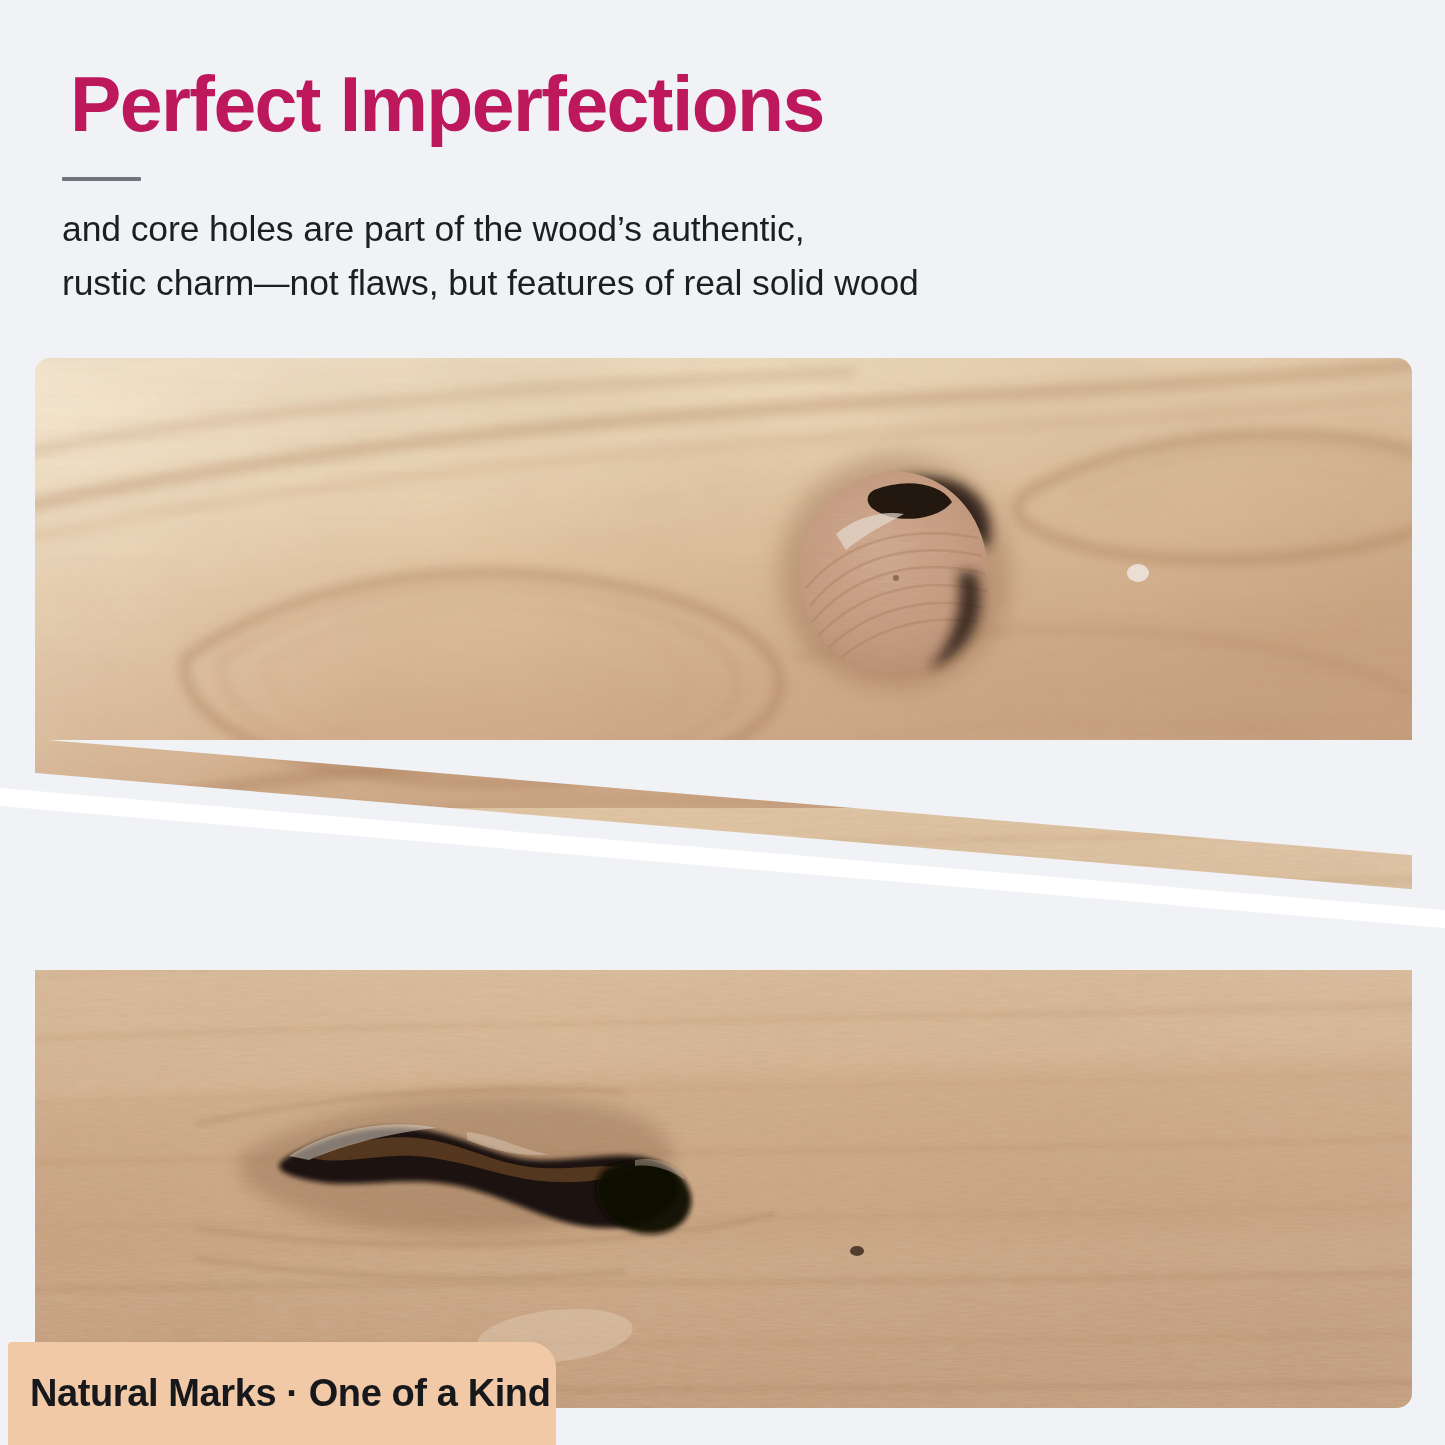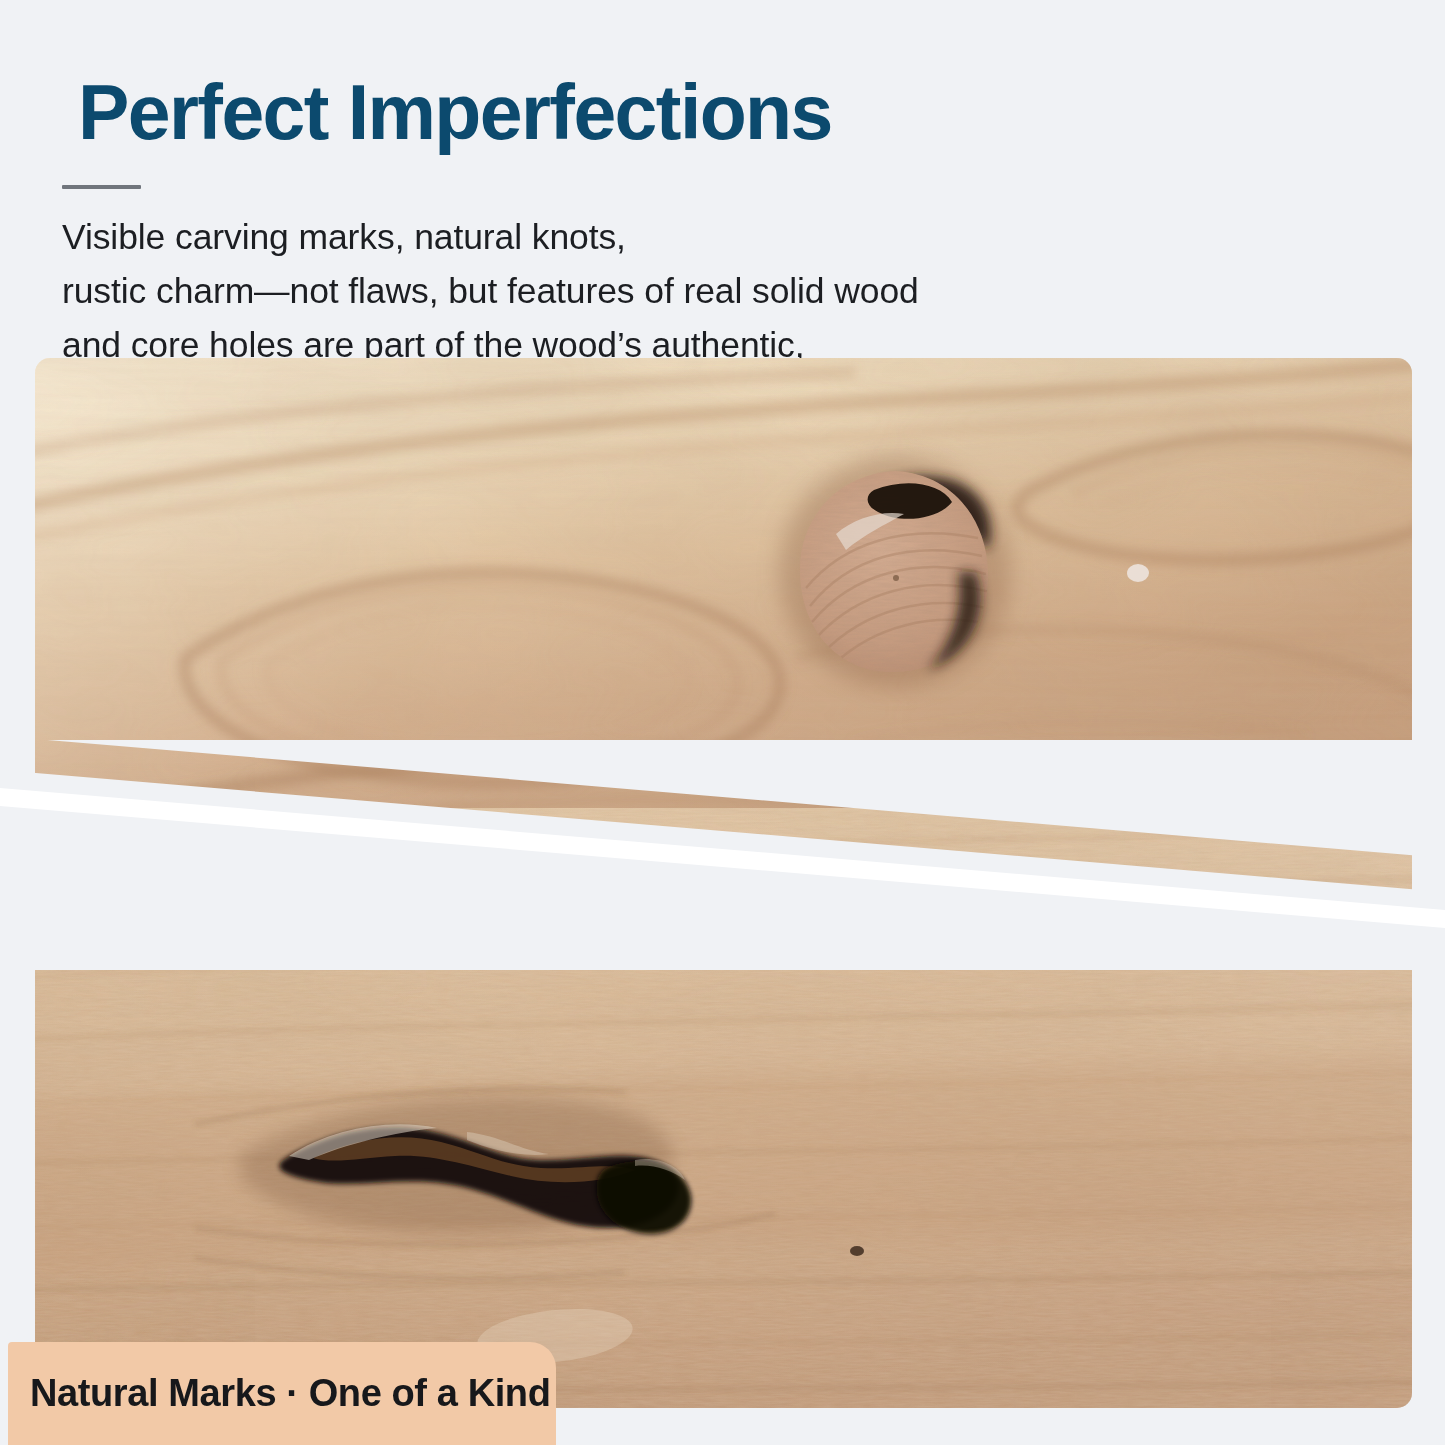--- a/index.html
+++ b/index.html
@@ -18,27 +18,27 @@
   }
 
   
   #header-block {
     position: absolute;
     left: 62px;
     top: 58px;
     width: 1320px;
   }
   #page-title {
-    margin: 16px;
+    margin: 8px;
     font-family: "Liberation Sans", sans-serif;
     font-size: 77px;
     font-weight: 700;
     line-height: 1.0;
     letter-spacing: -1.6px;
-    color: #0c4a6e;
+    color: #be185d;
     white-space: nowrap;
   }
   #title-rule {
     margin-top: 34px;
     width: 79px;
     height: 4px;
     background: #70757C;
     border-radius: 1px;
   }
   #subtitle {
@@ -111,23 +111,22 @@
 <body>
 
 <div id="page">
 
   <div id="header-block">
     <h1 id="page-title">Perfect Imperfections</h1>
 
     <div id="title-rule"></div>
 
     <div id="subtitle">
-      <span class="sub-line">Visible carving marks, natural knots,</span>
+      <span class="sub-line">and core holes are part of the wood’s authentic,</span>
       <span class="sub-line">rustic charm—not flaws, but features of real solid wood</span>
-      <span class="sub-line">and core holes are part of the wood’s authentic,</span>
     </div>
   </div>
 
   <div class="photo-panel" id="photo-panel-top">
     <svg class="photo-svg" viewBox="0 0 1377 562" preserveAspectRatio="xMidYMid slice">
       <defs>
 
         <filter id="fibreTop" x="-10%" y="-10%" width="120%" height="120%">
           <feTurbulence type="fractalNoise" baseFrequency="0.006 0.14" numOctaves="5" seed="17" result="t"></feTurbulence>
           <feColorMatrix in="t" type="matrix" values="0 0 0 0 0.62  0 0 0 0 0.47  0 0 0 0 0.33  0 0 0 0.30 0"></feColorMatrix>

